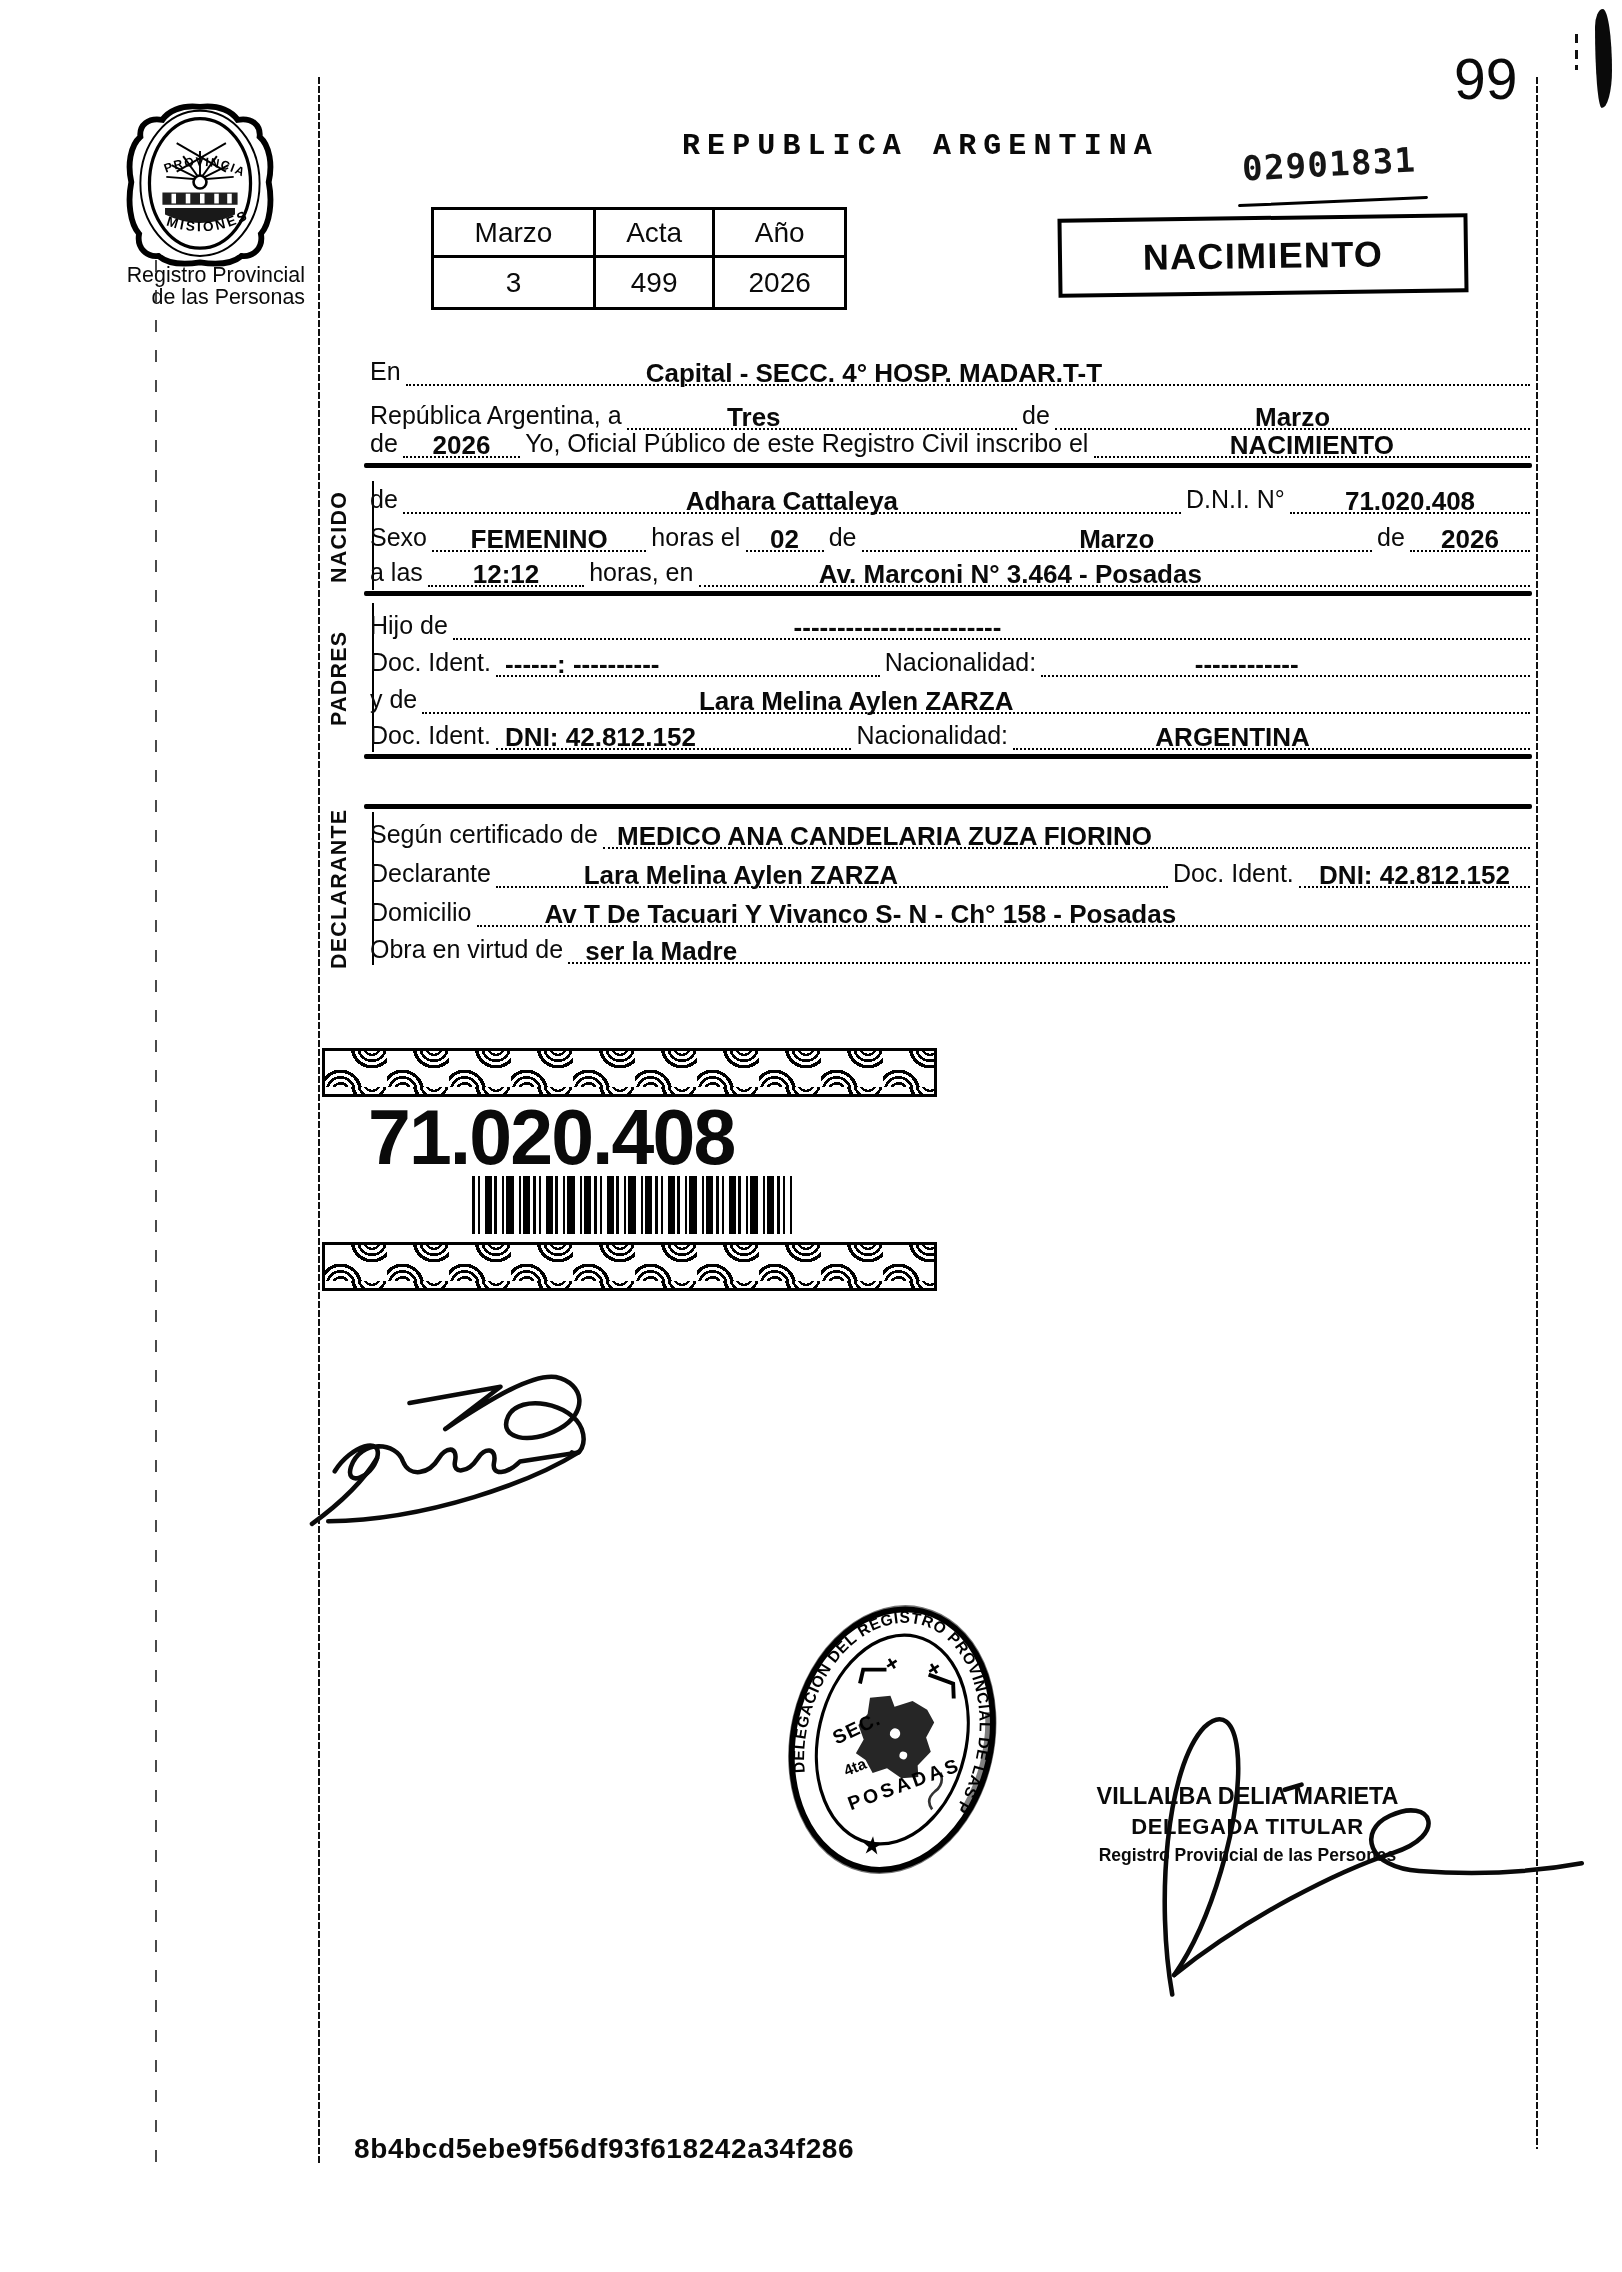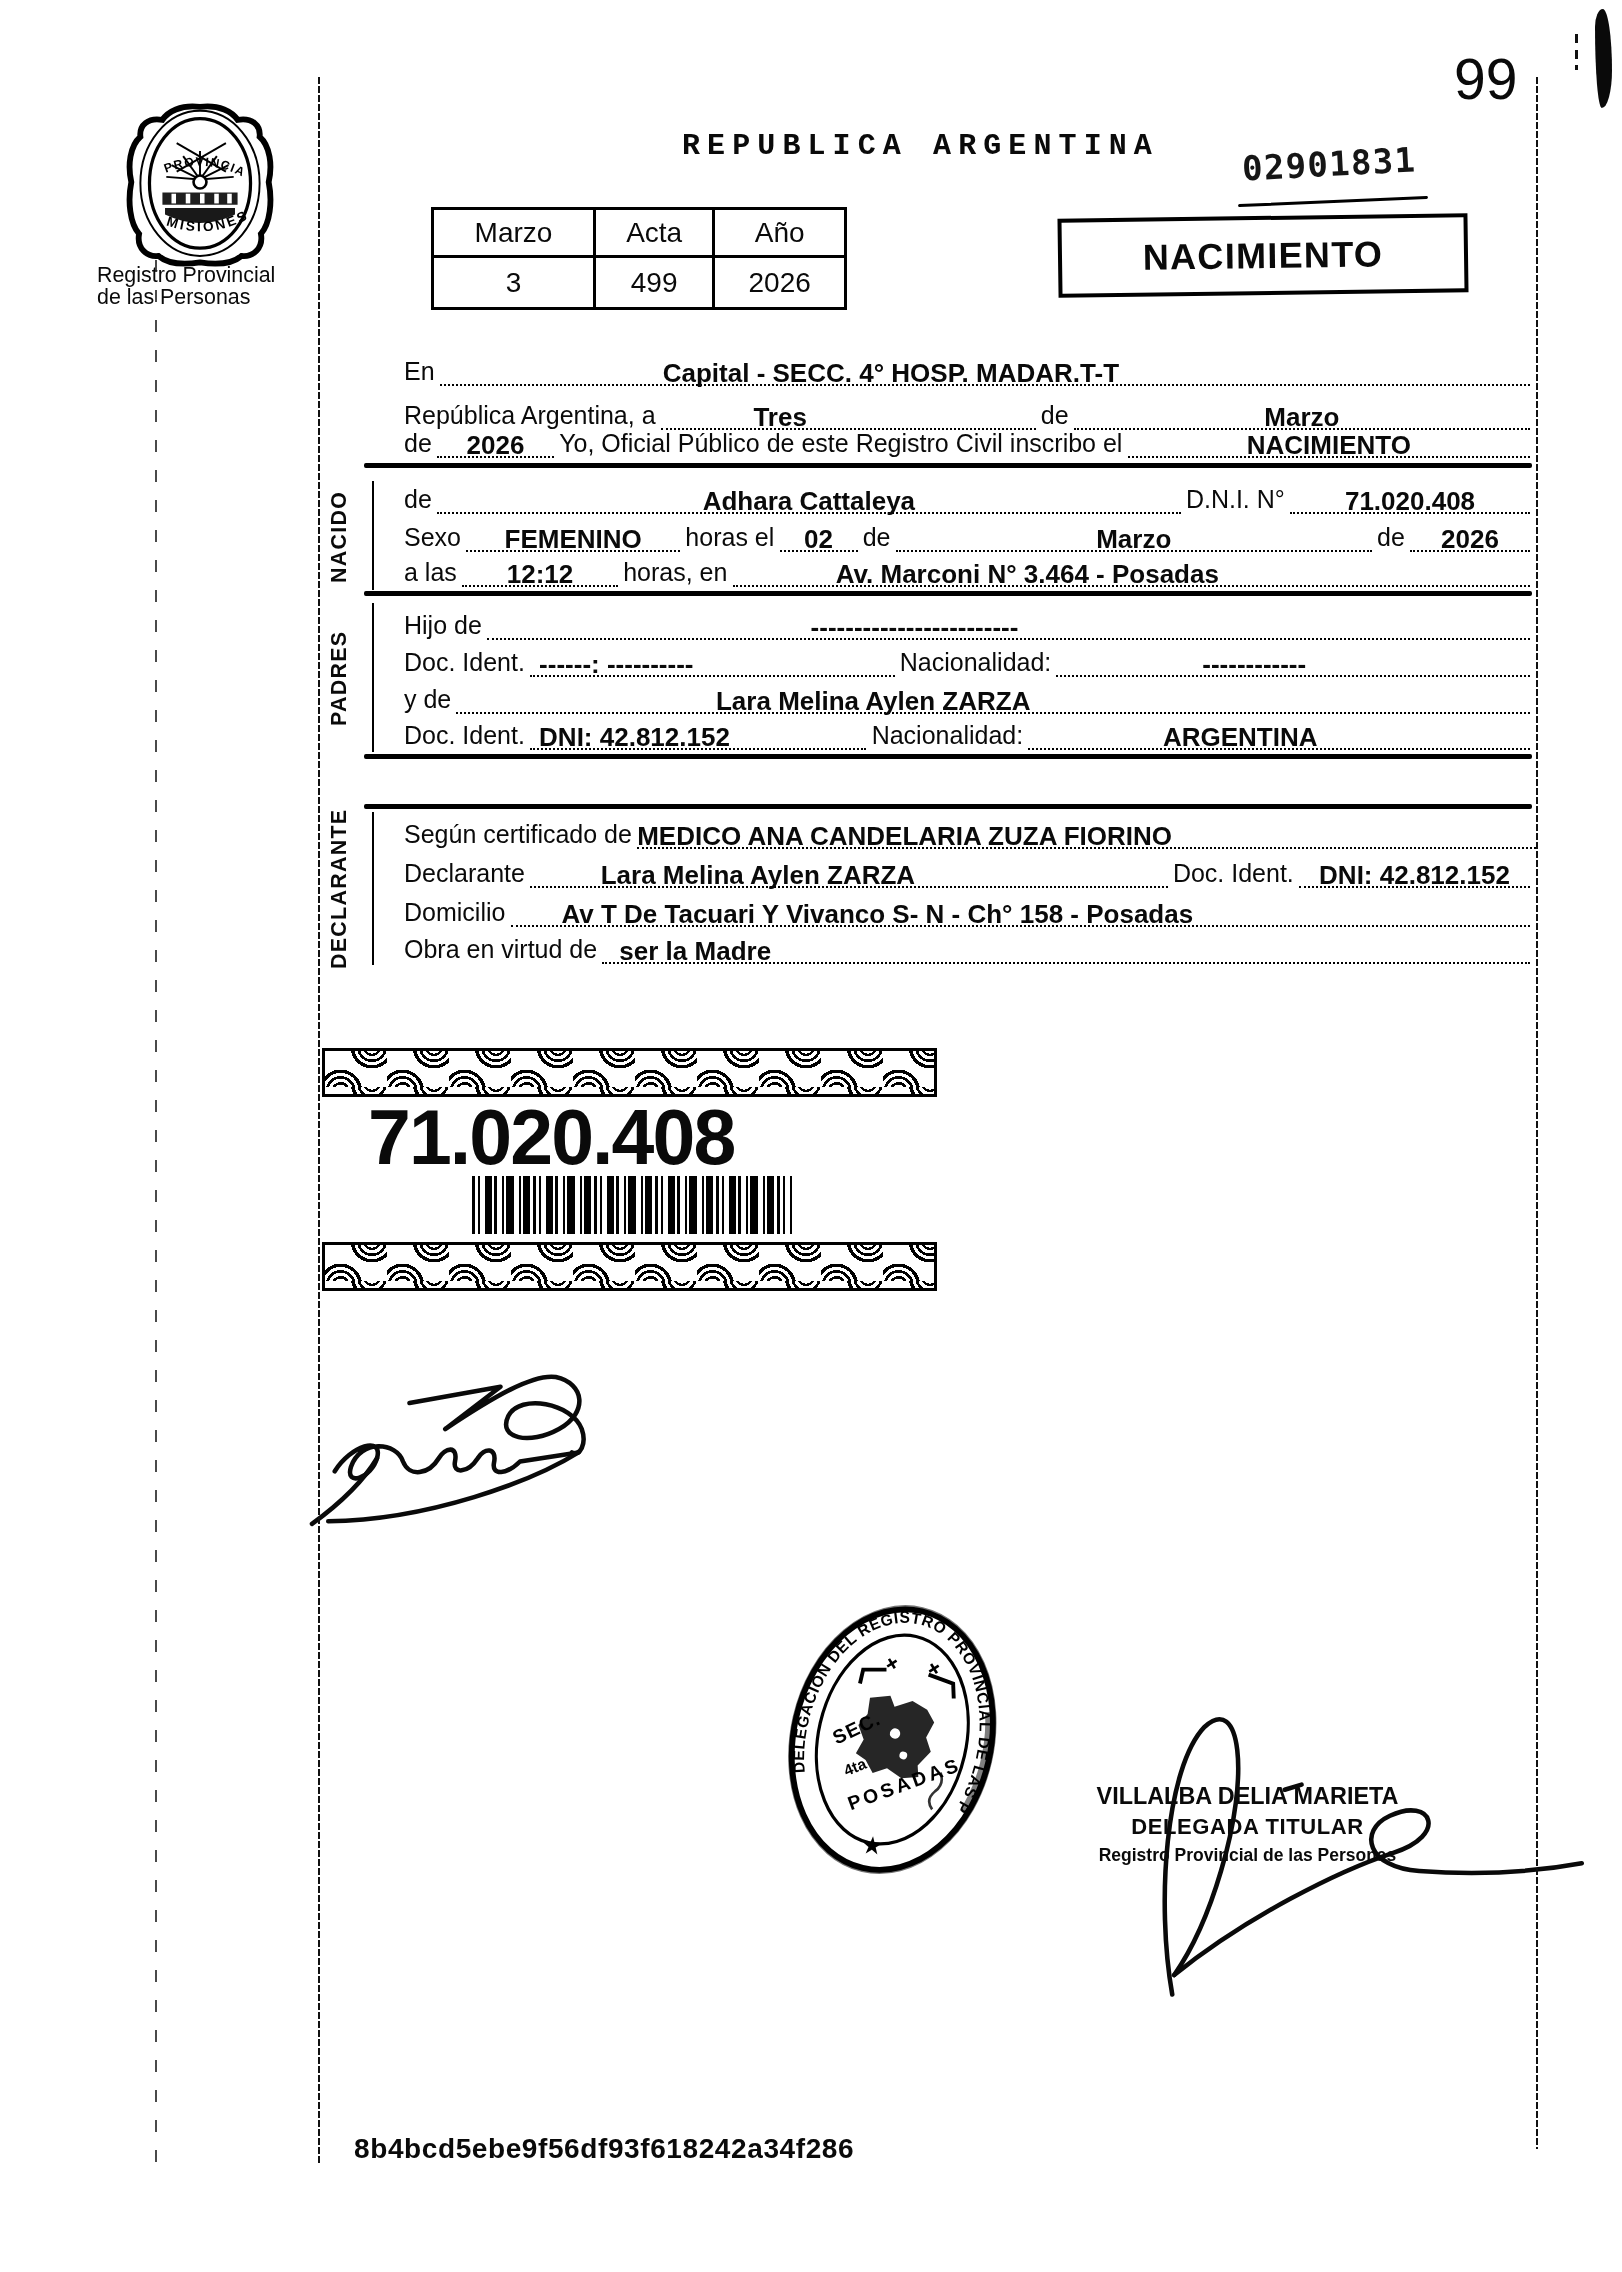--- a/index.html
+++ b/index.html
@@ -20,32 +20,32 @@
   .ink-blot{position:absolute;left:1595px;top:9px;width:17px;height:99px;background:#0a0a0a;
     border-radius:46% 54% 60% 40%/18% 62% 38% 82%;}
   
   .page-number{position:absolute;left:1454px;top:51px;font-size:57px;line-height:1;}
   .doc-title{position:absolute;left:682px;top:129px;font-family:"Liberation Mono",monospace;
     font-weight:bold;font-size:30px;letter-spacing:7.1px;white-space:nowrap;}
   .serial{position:absolute;left:1242px;top:144px;font-family:"DejaVu Sans Mono",monospace;
     font-weight:700;font-size:34px;letter-spacing:1.3px;transform:rotate(-3deg);color:#161616;}
   .serial-underline{position:absolute;left:1238px;top:200px;width:190px;height:3.2px;background:#000;
     transform:rotate(-2.5deg);border-radius:1.9px;}
-  .logo-caption{position:absolute;left:97px;top:264px;width:208px;text-align:left;
+  .logo-caption{position:absolute;left:97px;top:264px;width:208px;text-align:right;
     font-size:21.4px;line-height:1.05;}
   
   .acta-table{position:absolute;left:431px;top:207px;width:416px;border-collapse:collapse;}
   .acta-table td{border:3.2px solid #000;text-align:center;font-size:28px;}
   .acta-table tr:first-child td{height:43px;}
   .acta-table tr:last-child td{height:47px;}
   .type-box{position:absolute;left:1058px;top:216px;width:402px;height:71px;border:4.5px solid #000;
     display:flex;align-items:center;justify-content:center;transform:rotate(-.8deg);}
   .type-box span{font-size:36px;font-weight:bold;letter-spacing:1.3px;}
   
-  .row{position:absolute;left:404px;right:93px;height:36px;display:flex;align-items:flex-end;text-align:right;}
+  .row{position:absolute;left:370px;right:93px;height:36px;display:flex;align-items:flex-end;text-align:right;}
   .lbl{font-size:25px;line-height:1.1;white-space:nowrap;padding:0 5.2px 0.6px 0;}
   .lbl.mid{padding-left:5.2px;}
   .fill{flex:1 1 auto;height:100%;border-bottom:2.6px dotted #000;display:flex;
     align-items:flex-end;justify-content:center;position:relative;}
   .val{font-weight:bold;font-size:26px;line-height:1;white-space:nowrap;transform:translateY(1.9px);}
   .val-left{justify-content:flex-start;}
   .sep{position:absolute;left:364px;right:91px;height:4.5px;background:#000;border-radius:1.9px;}
   .leida{position:absolute;left:395px;top:978px;font-size:25px;font-weight:bold;white-space:nowrap;}
   
   .vlabel{position:absolute;left:324px;width:30px;display:flex;align-items:center;justify-content:center;

